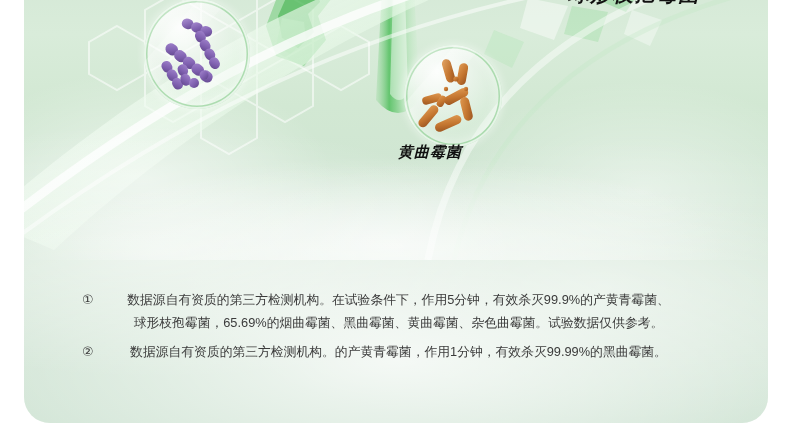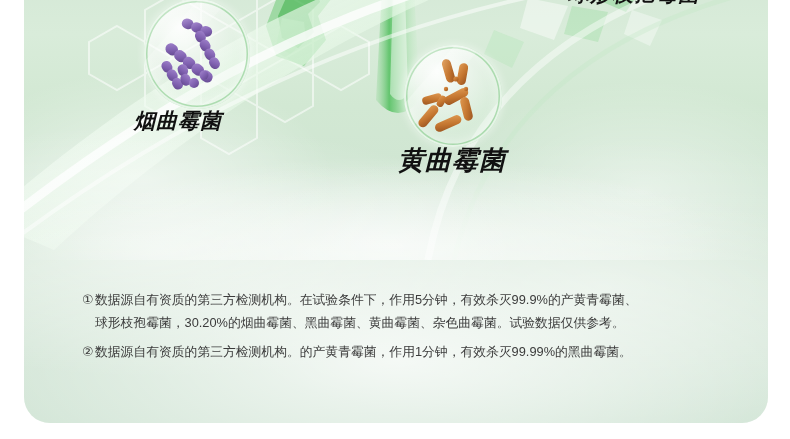--- a/index.html
+++ b/index.html
@@ -111,21 +111,21 @@
   .fn {
     position: relative;
     padding-left: 13px;
     margin-bottom: 6px;
   }
   .fn-marker {
     position: absolute;
     left: 0;
     top: 0;
   }
-  .fn-line { display: block; }
+  .fn-line { display: block; text-align: center; }
 </style>
 </head>
 <body>
 
 <div id="stage">
 
   <div class="panel">
 
     <div class="art">
       <svg width="744" height="290" viewBox="0 0 744 290" xmlns="http://www.w3.org/2000/svg" aria-hidden="true">
@@ -292,30 +292,29 @@
           <rect x="34" y="50" width="7" height="12" rx="3.5" transform="rotate(30 37 56)"></rect>
           <circle cx="52" cy="34" r="2.6"></circle>
           <circle cx="42" cy="44" r="2.2"></circle>
           <circle cx="62" cy="44" r="2.2"></circle>
         </g>
       </svg>
     </div>
 
     <div class="label" style="left:544px; top:10px; font-size:21px;">球形枝孢霉菌</div>
 
-    <div class="label" style="left:110px; top:137px; font-size:21px;">烟曲霉菌</div>
-
-    <div class="label" style="left:374px; top:173px; font-size:26px;">黄曲霉菌</div>
+
+    <div class="label" style="left:374px; top:173px; font-size:15px;">黄曲霉菌</div>
 
     <div class="footnotes" style="left:58px; top:318px;">
 
       <div class="fn">
         <span class="fn-marker">①</span>
         <span class="fn-line">数据源自有资质的第三方检测机构。在试验条件下，作用5分钟，有效杀灭99.9%的产黄青霉菌、</span>
-        <span class="fn-line">球形枝孢霉菌，30.20%的烟曲霉菌、黑曲霉菌、黄曲霉菌、杂色曲霉菌。试验数据仅供参考。</span>
+        <span class="fn-line">球形枝孢霉菌，65.69%的烟曲霉菌、黑曲霉菌、黄曲霉菌、杂色曲霉菌。试验数据仅供参考。</span>
       </div>
 
       <div class="fn">
         <span class="fn-marker">②</span>
         <span class="fn-line">数据源自有资质的第三方检测机构。的产黄青霉菌，作用1分钟，有效杀灭99.99%的黑曲霉菌。</span>
       </div>
 
     </div>
 
   </div>

